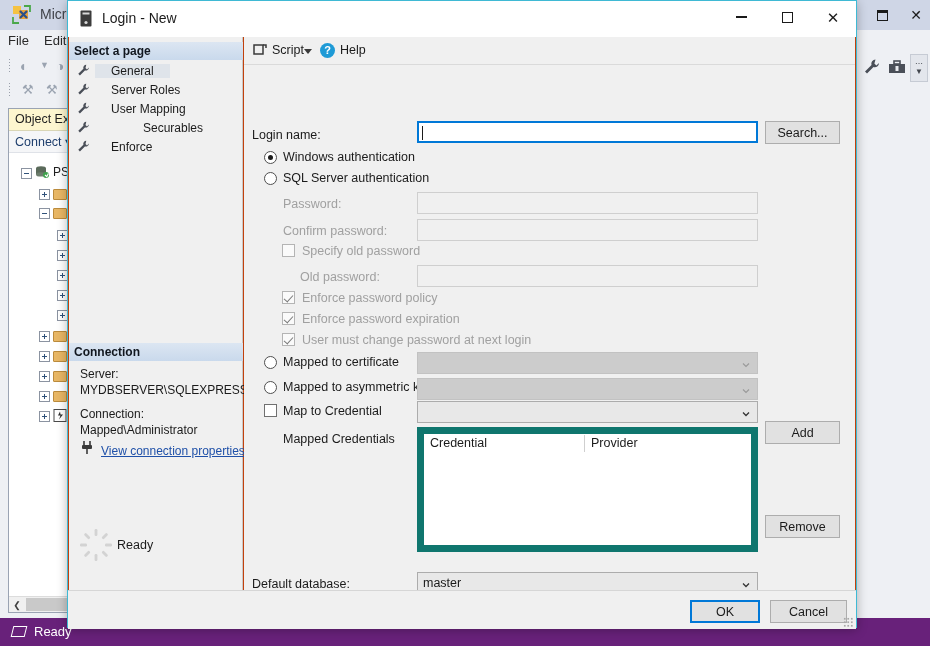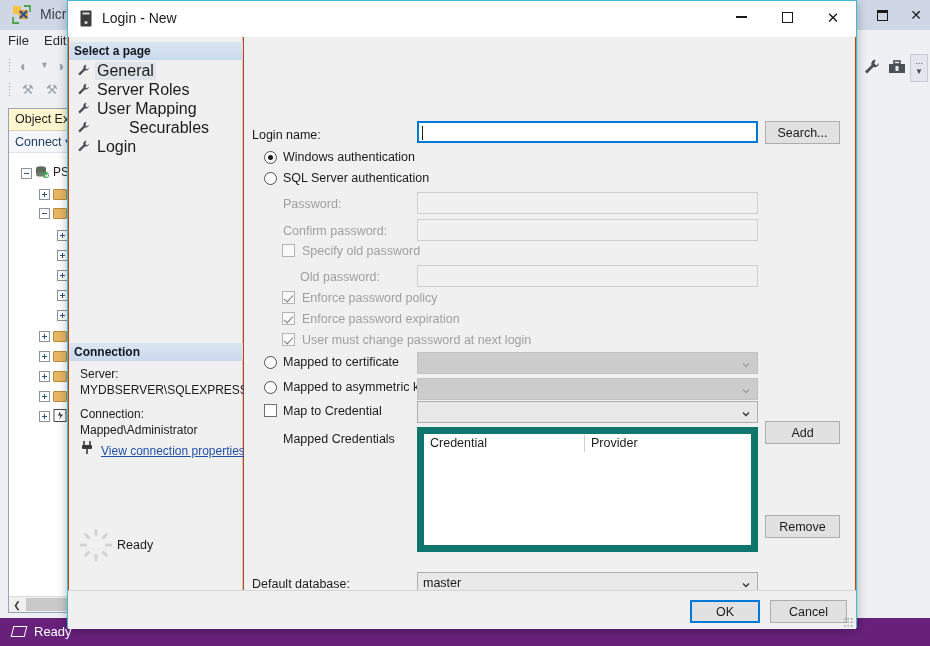--- a/index.html
+++ b/index.html
@@ -207,21 +207,21 @@
   .page-item {
     position: absolute; left: 8px; height: 17px;
     display: flex; align-items: center;
   }
   .page-item.selected .page-label {
     background: #dfe4ea;
   }
   .wrench-ic {
     width: 13px; height: 13px; flex: none; margin-right: 5px;
   }
-  .page-label { font-size: 16px; color: #1b1b1b; padding: 0 2px; }
+  .page-label { font-size: 12px; color: #1b1b1b; padding: 0 16px; }
 
   .conn-text {
     position: absolute; left: 11px; font-size: 12px; color: #1b1b1b;
     white-space: nowrap;
   }
   #view-conn-props {
     position: absolute; left: 32px; top: 407px;
     font-size: 12px; color: #1f50a8; text-decoration: underline;
     white-space: nowrap;
   }
@@ -536,21 +536,21 @@
         <svg class="wrench-ic" viewBox="0 0 13 13">
           <path d="M9.3 0.8a3.1 3.1 0 0 0-2.9 4L1.3 9.8l1.6 1.6 5-5a3.1 3.1 0 0 0 4-2.9l-1.9 1.9-1.5-1.5z" fill="#4a4f58"></path>
         </svg>
         <span class="page-label">Securables</span>
       </div>
 
       <div class="page-item" style="top:101px;">
         <svg class="wrench-ic" viewBox="0 0 13 13">
           <path d="M9.3 0.8a3.1 3.1 0 0 0-2.9 4L1.3 9.8l1.6 1.6 5-5a3.1 3.1 0 0 0 4-2.9l-1.9 1.9-1.5-1.5z" fill="#4a4f58"></path>
         </svg>
-        <span class="page-label">Login</span>
+        <span class="page-label">Enforce</span>
       </div>
 
       <div class="section-header" id="hdr-connection">Connection</div>
 
       <div class="conn-text" style="top:330px;">Server:</div>
       <div class="conn-text" style="top:346px;">MYDBSERVER\SQLEXPRESS</div>
       <div class="conn-text" style="top:370px;">Connection:</div>
       <div class="conn-text" style="top:386px;">Mapped\Administrator</div>
 
       <svg id="conn-plug-icon" width="15" height="14" viewBox="0 0 15 14">
@@ -571,20 +571,30 @@
           <rect x="15.6" y="1" width="2.8" height="7" rx="1.2" transform="rotate(225 17 17)"></rect>
           <rect x="15.6" y="1" width="2.8" height="7" rx="1.2" transform="rotate(270 17 17)"></rect>
           <rect x="15.6" y="1" width="2.8" height="7" rx="1.2" transform="rotate(315 17 17)"></rect>
         </g>
       </svg>
       <div id="progress-ready">Ready</div>
     </div>
 
     <div id="content-pane">
 
+      <div id="script-toolbar">
+        <svg id="script-icon" width="15" height="15" viewBox="0 0 15 15">
+          <path d="M2 2 h9 v9 h-9z" fill="none" stroke="#3a3a3a" stroke-width="1.5"></path>
+          <path d="M11 2 l3 0 l0 3" fill="none" stroke="#3a3a3a" stroke-width="1.5"></path>
+        </svg>
+        <div id="script-label">Script</div>
+        <div id="script-caret"></div>
+        <div id="help-icon">?</div>
+        <div id="help-label">Help</div>
+      </div>
 
       <div id="form-area">
 
         <div class="flabel" style="left:8px; top:63px;">Login name:</div>
         <div class="ftext focused" style="left:173px; top:56px; width:341px;">
           <span id="caret-bar"></span>
           <span></span>
         </div>
         <div class="fbutton" style="left:521px; top:56px; width:75px;">Search...</div>
 

